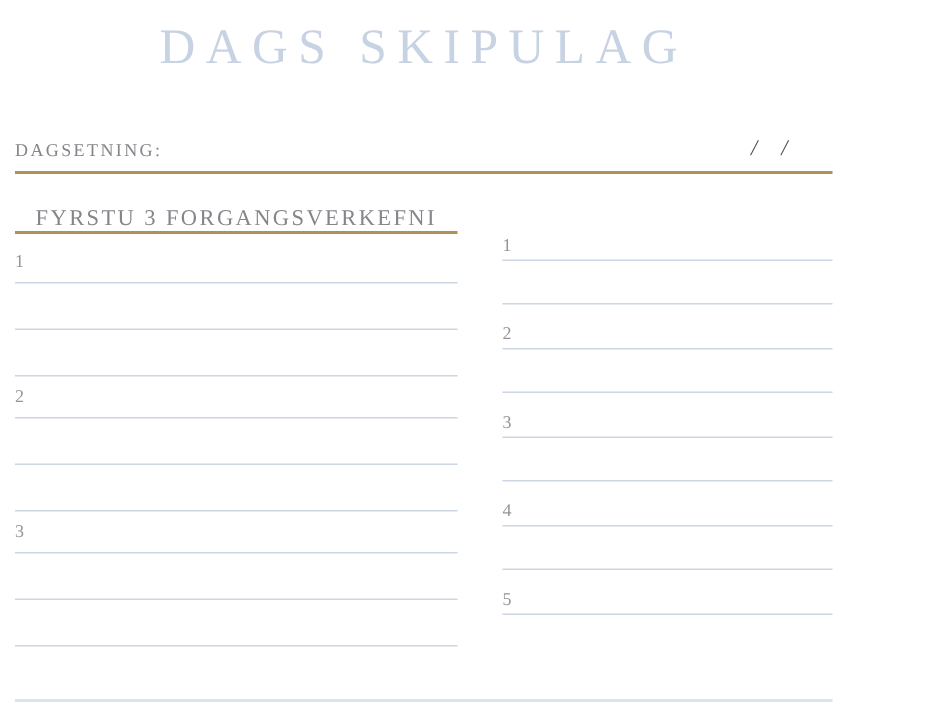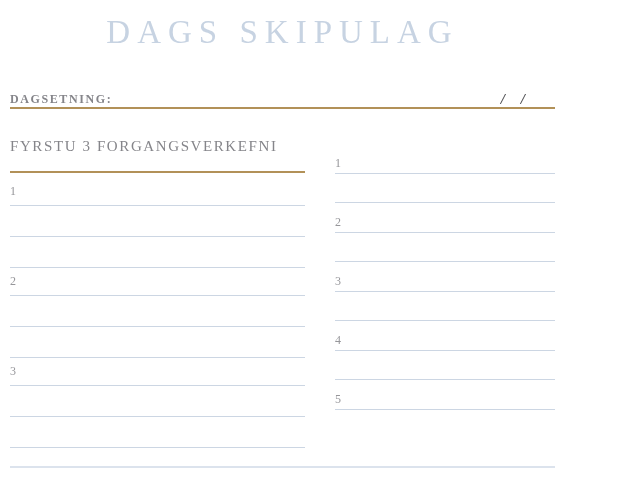--- a/index.html
+++ b/index.html
@@ -8,36 +8,37 @@
 
   .title{
     position:absolute;top:16px;left:0;right:0;margin:0;
     text-align:center;font-size:33px;font-weight:400;line-height:1;
     letter-spacing:7px;color:var(--title-blue,#c7d3e2);
     white-space:nowrap;
   }
 
   .date-row{
     position:absolute;top:92px;left:10px;right:10px;
-    display:flex;justify-content:space-between;align-items:flex-start;
+    display:flex;justify-content:space-between;align-items:flex-end;
     border-bottom:2px solid var(--accent-gold,#b29158);
-    font-weight:bold;
+    padding-bottom:7px;
   }
   .date-label{font-size:12px;letter-spacing:1.6px;color:var(--text-grey,#7f7f84);line-height:14px;}
   .date-entry{display:flex;gap:16px;padding-right:30px;}
   .slash{font-size:15px;font-style:italic;color:var(--slash-grey,#4f4f52);line-height:15px;}
 
   .columns{position:absolute;top:138px;left:10px;right:10px;display:flex;gap:30px;}
   .col-left{width:295px;flex:none;}
   .col-right{flex:1;min-width:0;}
   .col-heading{
     margin:0;font-size:15px;font-weight:400;line-height:16px;
     letter-spacing:1.6px;color:var(--text-grey,#85858a);
-    padding-bottom:17px;border-bottom:2px solid var(--accent-gold,#b29158);
+    padding-bottom:0;border-bottom:2px solid var(--accent-gold,#b29158);
     white-space:nowrap;
+    text-align:center;
   }
   .p-list{margin-top:12px;}
   .t-list{margin-top:12px;padding-top:7px;}
 
   .row{border-bottom:1.5px solid var(--line-blue,#ccd6e3);}
   .num{font-size:12px;line-height:13px;color:var(--number-grey,#96969a);}
 
   .p-item{height:90px;}
   .num-row{height:20px;display:flex;align-items:flex-start;}
   .line{height:30px;}

